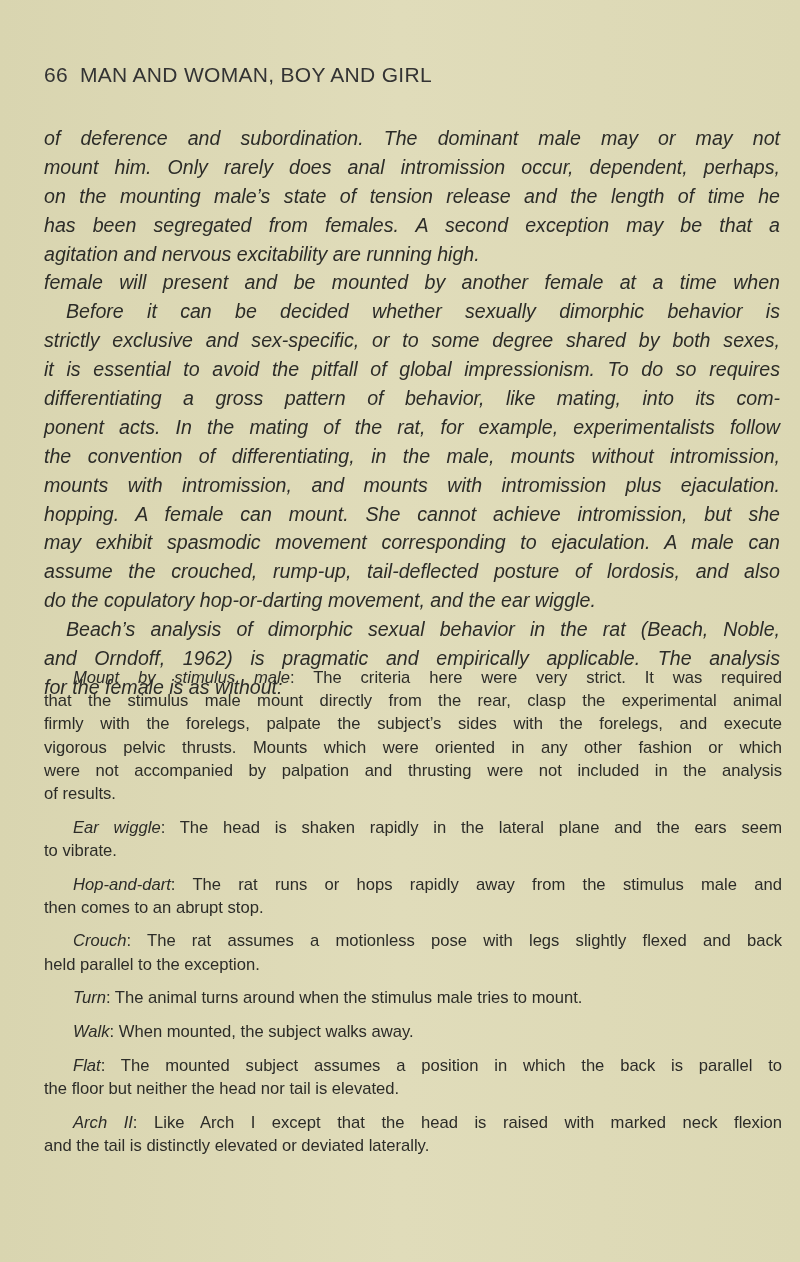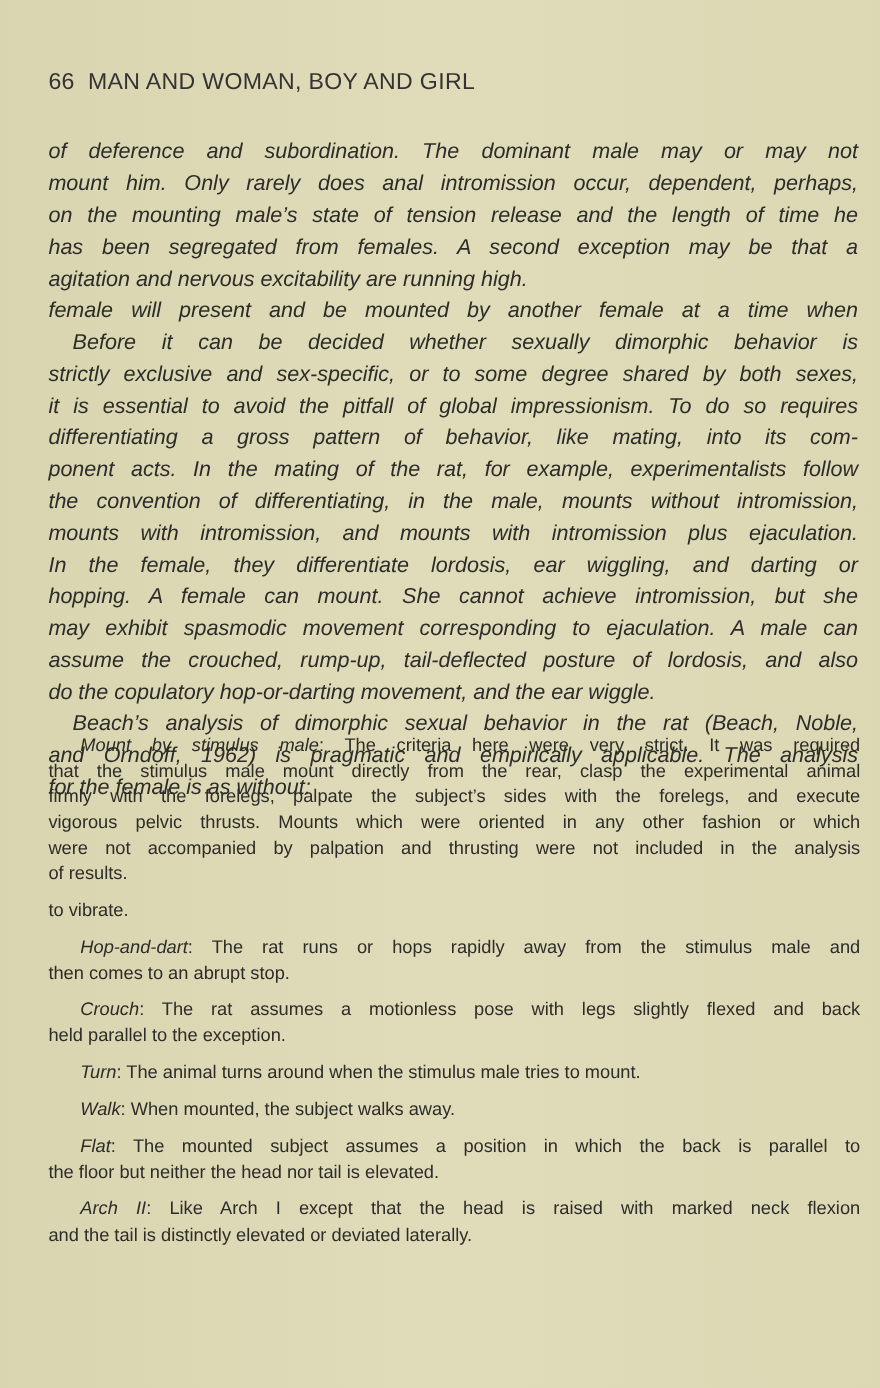--- a/index.html
+++ b/index.html
@@ -41,21 +41,20 @@
       <span class="line">female will present and be mounted by another female at a time when</span>
     </div>
     <div>
       <span class="line ind">Before it can be decided whether sexually dimorphic behavior is</span>
       <span class="line">strictly exclusive and sex-specific, or to some degree shared by both sexes,</span>
       <span class="line">it is essential to avoid the pitfall of global impressionism. To do so requires</span>
       <span class="line">differentiating a gross pattern of behavior, like mating, into its com-</span>
       <span class="line">ponent acts. In the mating of the rat, for example, experimentalists follow</span>
       <span class="line">the convention of differentiating, in the male, mounts without intromission,</span>
       <span class="line">mounts with intromission, and mounts with intromission plus ejaculation.</span>
-      <span class="line">In the female, they differentiate lordosis, ear wiggling, and darting or</span>
       <span class="line">hopping. A female can mount. She cannot achieve intromission, but she</span>
       <span class="line">may exhibit spasmodic movement corresponding to ejaculation. A male can</span>
       <span class="line">assume the crouched, rump-up, tail-deflected posture of lordosis, and also</span>
       <span class="line last">do the copulatory hop-or-darting movement, and the ear wiggle.</span>
     </div>
     <div>
       <span class="line ind">Beach’s analysis of dimorphic sexual behavior in the rat (Beach, Noble,</span>
       <span class="line">and Orndoff, 1962) is pragmatic and empirically applicable. The analysis</span>
       <span class="line last">for the female is as without:</span>
     </div>
@@ -64,20 +63,21 @@
   <div class="quote">
     <div class="q">
       <span class="line ind"><i>Mount by stimulus male</i><span>: The criteria here were very strict. It was required</span></span>
       <span class="line">that the stimulus male mount directly from the rear, clasp the experimental animal</span>
       <span class="line">firmly with the forelegs, palpate the subject’s sides with the forelegs, and execute</span>
       <span class="line">vigorous pelvic thrusts. Mounts which were oriented in any other fashion or which</span>
       <span class="line">were not accompanied by palpation and thrusting were not included in the analysis</span>
       <span class="line last">of results.</span>
     </div>
     <div class="q">
+      <span class="line ind"><i>Ear wiggle</i><span>: The head is shaken rapidly in the lateral plane and the ears seem</span></span>
       <span class="line last">to vibrate.</span>
     </div>
     <div class="q">
       <span class="line ind"><i>Hop-and-dart</i><span>: The rat runs or hops rapidly away from the stimulus male and</span></span>
       <span class="line last">then comes to an abrupt stop.</span>
     </div>
     <div class="q">
       <span class="line ind"><i>Crouch</i><span>: The rat assumes a motionless pose with legs slightly flexed and back</span></span>
       <span class="line last">held parallel to the exception.</span>
     </div>

